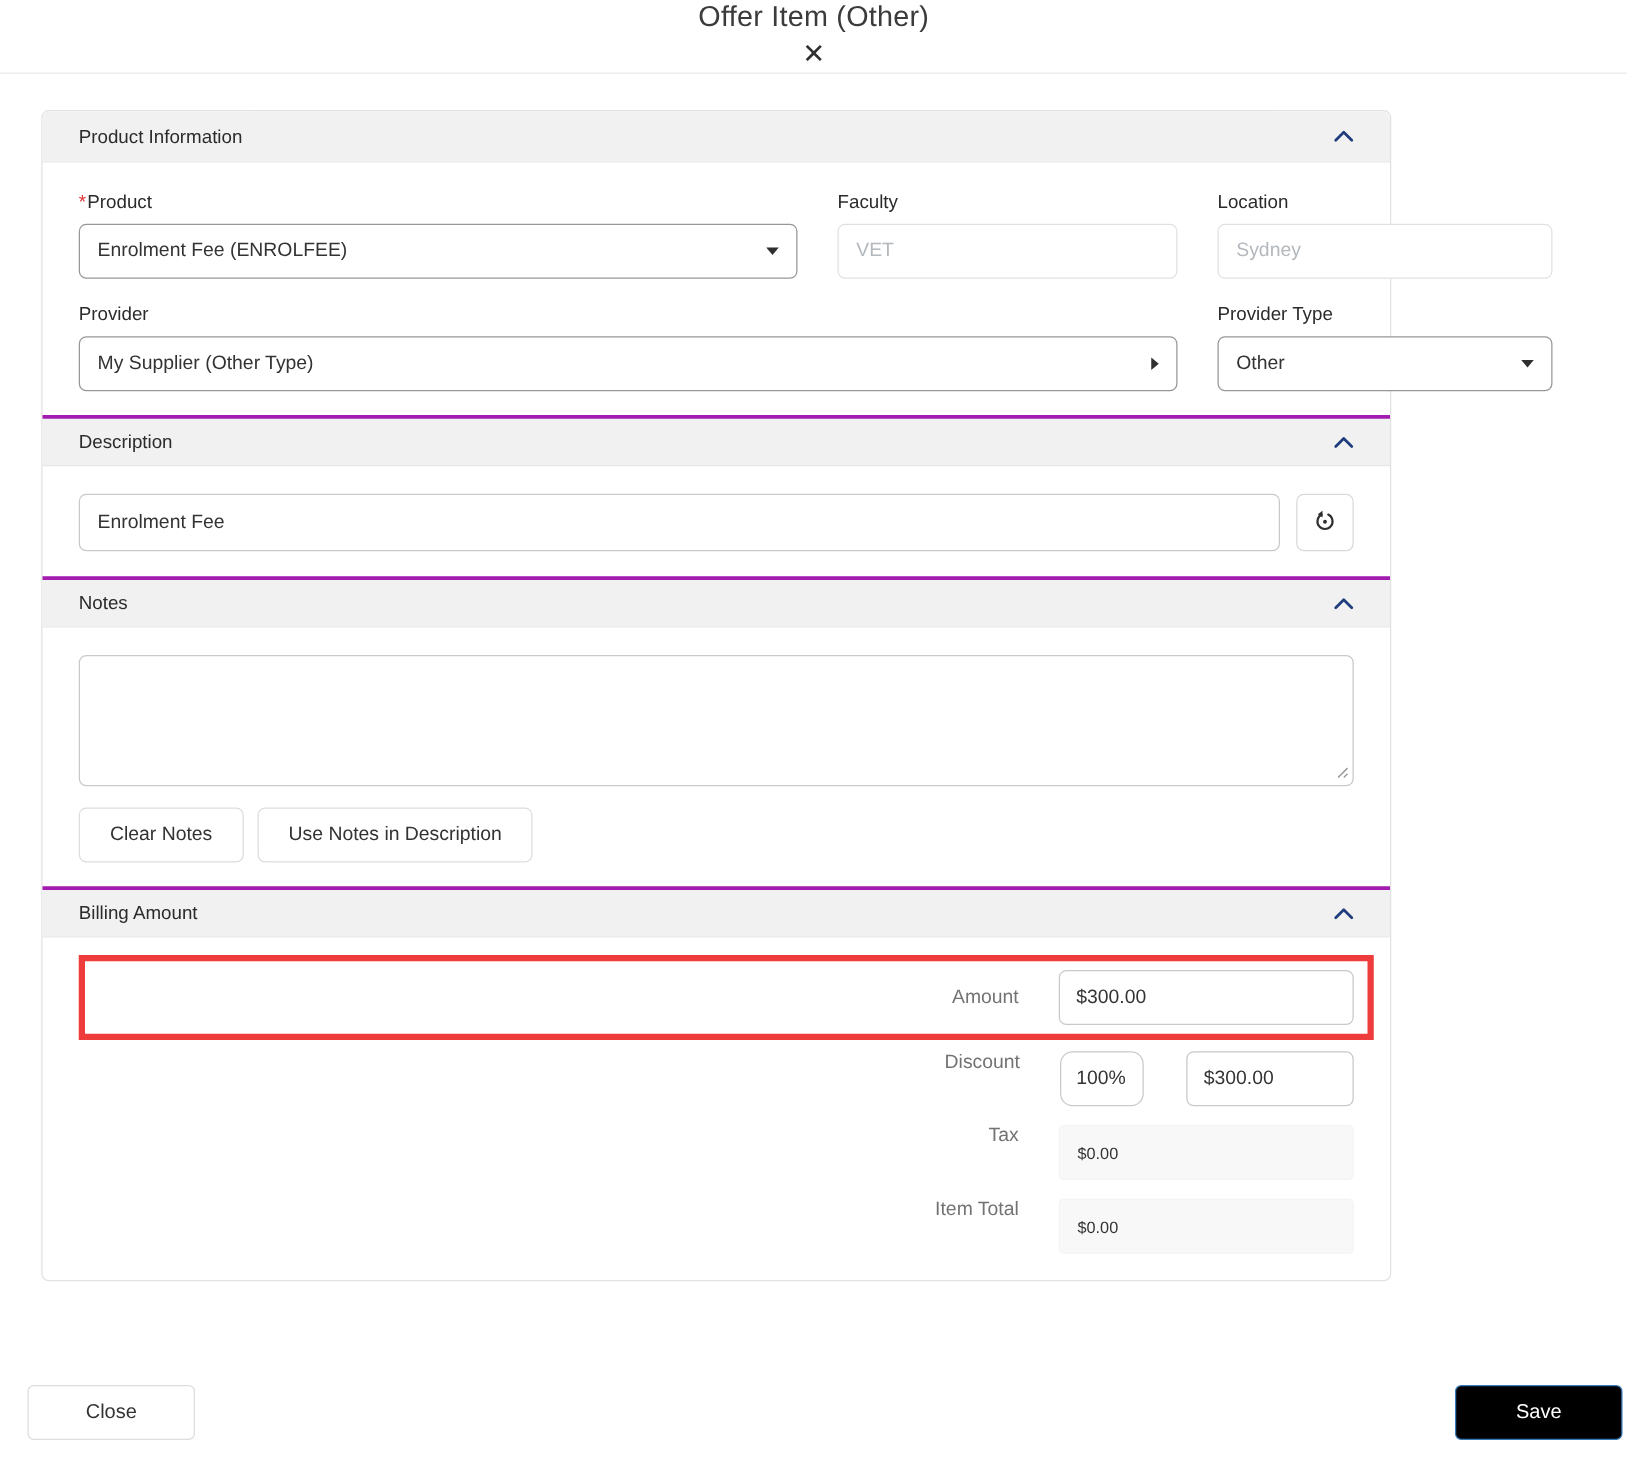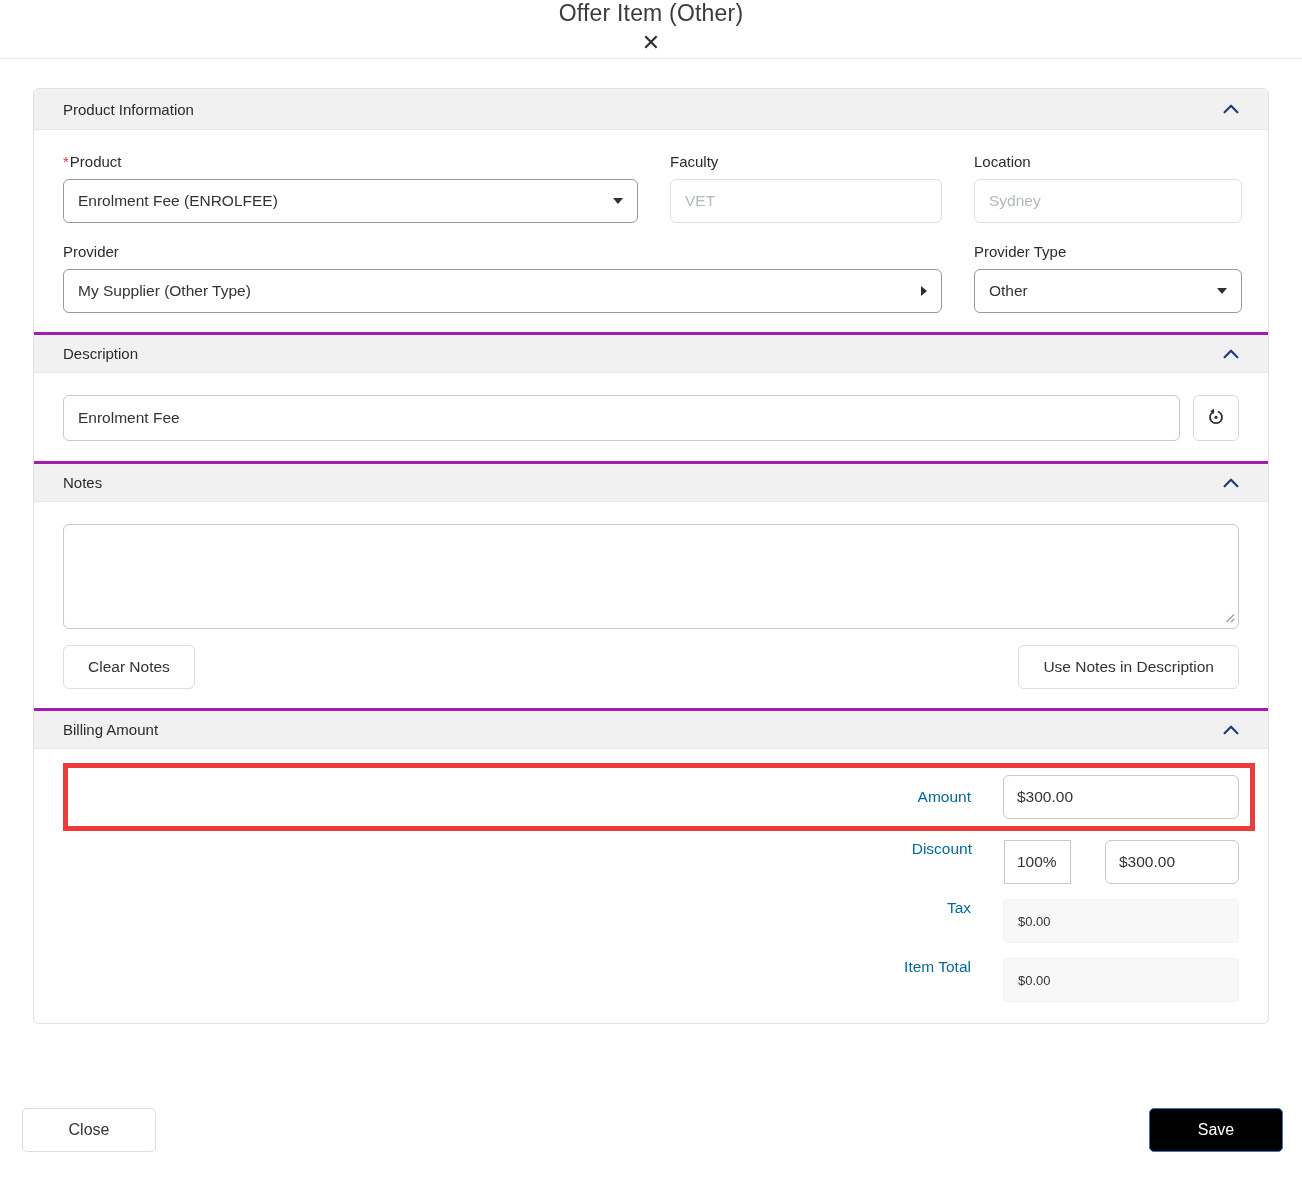--- a/index.html
+++ b/index.html
@@ -7,21 +7,21 @@
     font-family: "Liberation Sans", sans-serif; color: #333; position: relative; overflow: hidden; }
 
   
   .modal-header { height: 59px; border-bottom: 1px solid #e9e9e9;
     display: flex; align-items: center; justify-content: space-between; padding: 0 24px; flex-direction: column; }
   .modal-title { font-size: 23px; color: #3b3b3b; font-weight: 400; letter-spacing: .2px; }
   .close-btn { border: none; background: transparent; font-size: 22px; color: #2f2f2f;
     cursor: pointer; line-height: 1; padding: 4px 8px; }
 
   
-  .accordion { margin: 29px 33px 0 33px; width: 1236px;
+  .accordion { margin: 29px 33px 0 33px; width: 1080px;
     border: 1px solid #e2e2e2; border-radius: 6px; background: #fff; }
   .section-header { height: 40px; background: #f1f1f1; display: flex; align-items: center;
     justify-content: space-between; padding: 0 26px 0 29px; cursor: pointer; }
   .section-header + .section-body { border-top: 1px solid #e7e7e7; }
   .section:not(:first-child) .section-header { border-top: 3px solid #a21caf; }
   .section:first-child .section-header { border-radius: 6px 6px 0 0; }
   .section-title { font-size: 15px; color: #2b2b2b; }
   .chevron svg { display: block; }
 
   
@@ -48,45 +48,45 @@
     font-size: 15.5px; color: #333; padding: 0 14px; font-family: "Liberation Sans", sans-serif; }
   .icon-btn { width: 46px; height: 46px; border: 1px solid #d9d9d9; border-radius: 6px;
     background: #fff; display: flex; align-items: center; justify-content: center; cursor: pointer; }
 
   
   .notes-body { padding: 22px 29px 19px 29px; }
   .notes-area-wrap { position: relative; }
   .notes-area { width: 100%; height: 105px; border: 1px solid #c9c9c9; border-radius: 6px;
     resize: none; font-family: "Liberation Sans", sans-serif; font-size: 15px; padding: 10px 14px; }
   .resize-handle { position: absolute; right: 4px; bottom: 6px; }
-  .notes-buttons { display: flex; justify-content: space-between; gap: 11px; margin-top: 12px; }
+  .notes-buttons { display: flex; justify-content: flex-start; gap: 11px; margin-top: 12px; }
   .btn { height: 44px; background: #fff; border: 1px solid #ddd; border-radius: 6px;
     font-size: 15.5px; color: #333; padding: 0 24px; cursor: pointer;
     font-family: "Liberation Sans", sans-serif; }
 
   
   .billing-body { padding: 14px 29px 21px 29px; }
   .billing-row { display: flex; justify-content: flex-end; align-items: flex-start; margin-bottom: 15px; }
   .billing-row:last-child { margin-bottom: 0; }
-  .billing-label { font-size: 15.5px; color: #0369a1; margin-right: 32px; white-space: nowrap; }
+  .billing-label { font-size: 15.5px; color: #737373; margin-right: 32px; white-space: nowrap; }
   .red-annotation { display: flex; justify-content: flex-end; align-items: center;
     border: 5px solid #ee3b3b; padding: 7px 11px 7px 13px; margin: 0 -16px 9px 0; }
   .amount-input { width: 236px; height: 44px; border: 1px solid #c9c9c9; border-radius: 6px;
     font-size: 15.5px; color: #333; padding: 0 13px; font-family: "Liberation Sans", sans-serif; }
-  .discount-pct { width: 67px; height: 44px; border: 1px solid #c9c9c9; border-radius: 0;
+  .discount-pct { width: 67px; height: 44px; border: 1px solid #c9c9c9; border-radius: 10px;
     font-size: 15.5px; color: #333; padding: 0 12px; font-family: "Liberation Sans", sans-serif; }
   .discount-amt { width: 134px; height: 44px; margin-left: 34px; border: 1px solid #c9c9c9;
     border-radius: 6px; font-size: 15.5px; color: #333; padding: 0 13px;
     font-family: "Liberation Sans", sans-serif; }
   .readonly-field { width: 236px; height: 44px; background: #f8f8f8; border: 1px solid #f3f3f3;
     border-radius: 4px; display: flex; align-items: center; padding: 0 14px;
     font-size: 13px; color: #333; }
 
   
-  .footer { position: absolute; left: 22px; right: 19px; bottom: 25px;
+  .footer { position: absolute; left: 22px; right: 4px; bottom: 25px;
     display: flex; justify-content: space-between; }
   .btn-close { width: 134px; height: 44px; background: #fff; border: 1px solid #ddd;
     border-radius: 5px; font-size: 16px; color: #333; cursor: pointer;
     font-family: "Liberation Sans", sans-serif; }
   .btn-save { width: 134px; height: 44px; background: #000000; border: 1px solid #3579b8;
     border-radius: 5px; font-size: 16px; color: #fff; cursor: pointer;
     font-family: "Liberation Sans", sans-serif; }
 </style>
 </head>
 <body>

